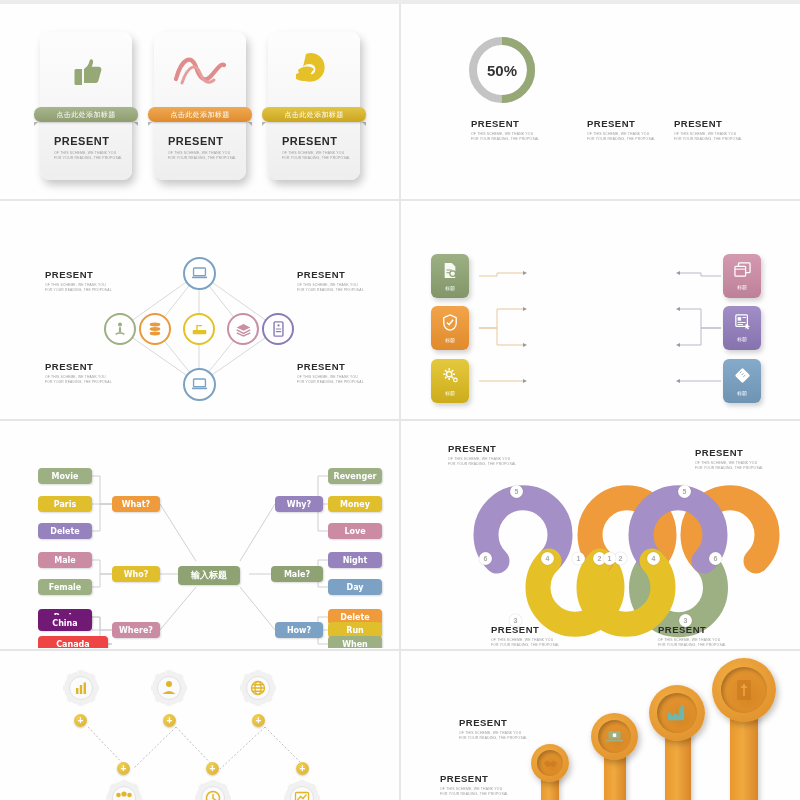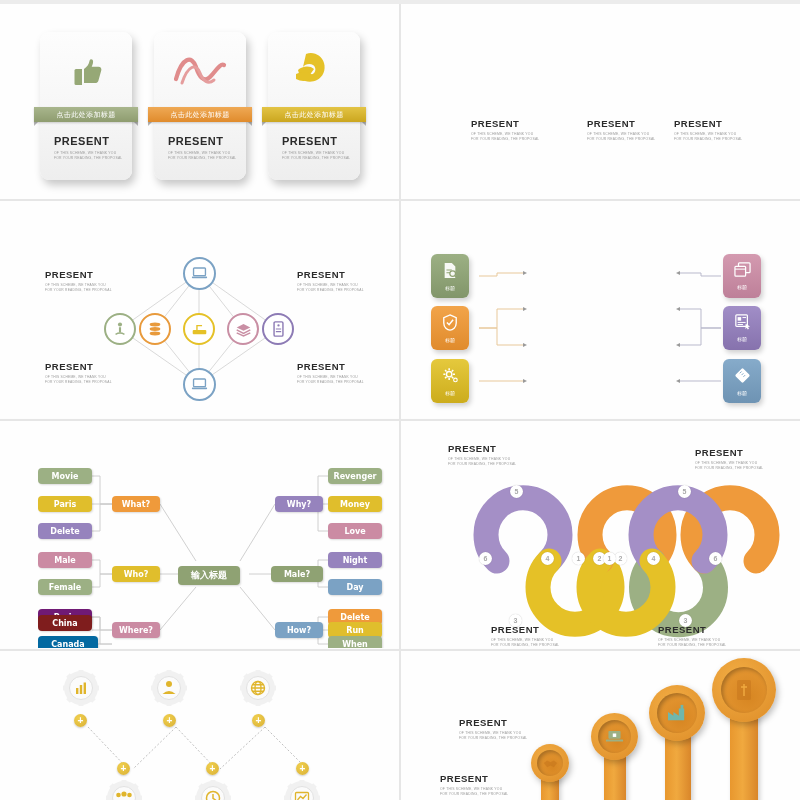--- a/index.html
+++ b/index.html
@@ -16,21 +16,21 @@
   .present{font-weight:bold;letter-spacing:.5px;color:#2b2b2b;}
   .sub{color:#9a9a9a;line-height:1.55;letter-spacing:.2px;}
 
   
   .card{position:absolute;top:28px;width:92px;height:148px;border-radius:9px;
         background:linear-gradient(180deg,#fdfdfd 0%,#f7f7f7 48%,#eeeeee 100%);
         box-shadow:3px 5px 9px rgba(0,0,0,.22);}
   .card .banner{position:absolute;left:-6px;top:75px;width:104px;height:15px;
         display:flex;align-items:center;justify-content:center;
         font-size:7px;color:#ffffff;letter-spacing:.4px;
-        font-family:"DejaVu Sans",sans-serif;box-shadow:0 1px 2px rgba(0,0,0,.18);}
+        font-family:"DejaVu Sans",sans-serif;box-shadow:0 1px 2px rgba(0,0,0,.18);border-radius:7px;}
   .card .banner:before,.card .banner:after{content:"";position:absolute;top:15px;
         border-style:solid;width:0;height:0;}
   .card .banner:before{left:0;border-width:0 0 4px 4px;border-color:transparent transparent transparent rgba(0,0,0,.28);}
   .card .banner:after{right:0;border-width:0 4px 4px 0;border-color:transparent rgba(0,0,0,.28) transparent transparent;}
   .card .ptitle{position:absolute;left:14px;top:103px;font-size:11px;}
   .card .psub{position:absolute;left:14px;top:119px;font-size:3.4px;width:72px;}
   .card .glyph{position:absolute;left:0;top:8px;width:92px;height:62px;
         display:flex;align-items:center;justify-content:center;}
 
   
@@ -137,20 +137,27 @@
       <div class="banner" style="background:linear-gradient(180deg,#e3c445,#cba61f)">点击此处添加标题</div>
       <div class="ptitle present">PRESENT</div>
       <div class="psub sub">
         <span>OF THIS SCHEME, WE THANK YOU</span><br><span>FOR YOUR READING, THE PROPOSAL</span>
       </div>
     </div>
   </div>
 
   <div class="panel" style="left:401px;top:4px;width:399px;height:195px">
 
+    <div class="donut" style="left:65px;top:30px">
+      <svg width="72" height="72" viewBox="0 0 72 72">
+        <circle cx="36" cy="36" r="29" fill="none" stroke="#c4c4c4" stroke-width="8"></circle>
+        <circle cx="36" cy="36" r="29" fill="none" stroke="#96a876" stroke-width="8" stroke-dasharray="91.1 182.2" transform="rotate(-90 36 36)"></circle>
+      </svg>
+      <div class="lbl">50%</div>
+    </div>
     <div class="dtitle present" style="left:70px;top:114px">PRESENT</div>
     <div class="dsub sub" style="left:70px;top:128px">
       <span>OF THIS SCHEME, WE THANK YOU</span><br><span>FOR YOUR READING, THE PROPOSAL</span>
     </div>
 
     <div class="dtitle present" style="left:186px;top:114px">PRESENT</div>
     <div class="dsub sub" style="left:186px;top:128px">
       <span>OF THIS SCHEME, WE THANK YOU</span><br><span>FOR YOUR READING, THE PROPOSAL</span>
     </div>
 
@@ -354,22 +361,22 @@
     <div class="mm" style="left:38px;top:47px;width:54px;background:#9cb084">Movie</div>
     <div class="mm" style="left:38px;top:75px;width:54px;background:#e0be2c">Paris</div>
     <div class="mm" style="left:38px;top:102px;width:54px;background:#9683bd">Delete</div>
     <div class="mm" style="left:112px;top:75px;width:48px;background:#ef9a3b">What?</div>
 
     <div class="mm" style="left:38px;top:131px;width:54px;background:#cb8ba3">Male</div>
     <div class="mm" style="left:38px;top:158px;width:54px;background:#9cb084">Female</div>
     <div class="mm" style="left:112px;top:145px;width:48px;background:#e0be2c">Who?</div>
 
     <div class="mm" style="left:38px;top:188px;width:54px;background:#701a75">Paris</div>
-    <div class="mm" style="left:38px;top:194px;width:54px;background:#7f1d1d">China</div>
-    <div class="mm" style="left:38px;top:215px;width:60px;background:#0369a1">Canada</div>
+    <div class="mm" style="left:38px;top:194px;width:54px;background:#701a75">China</div>
+    <div class="mm" style="left:38px;top:215px;width:70px;background:#ef4444">Canada</div>
     <div class="mm" style="left:112px;top:201px;width:48px;background:#cb8ba3">Where?</div>
 
     <div class="mm" style="left:178px;top:145px;width:62px;height:19px;background:#8fa273;font-size:9px">输入标题</div>
 
     <div class="mm" style="left:275px;top:75px;width:48px;background:#9683bd">Why?</div>
     <div class="mm" style="left:328px;top:47px;width:54px;background:#9cb084">Revenger</div>
     <div class="mm" style="left:328px;top:75px;width:54px;background:#e0be2c">Money</div>
     <div class="mm" style="left:328px;top:102px;width:54px;background:#cb8ba3">Love</div>
 
     <div class="mm" style="left:271px;top:145px;width:52px;background:#8fa273">Male?</div>

